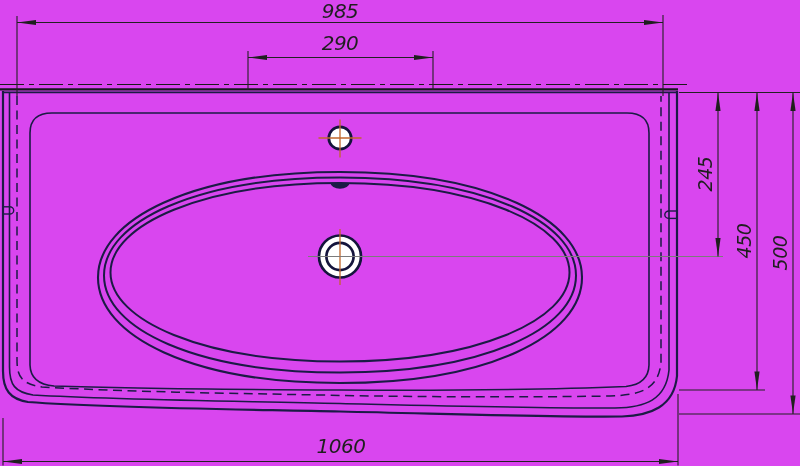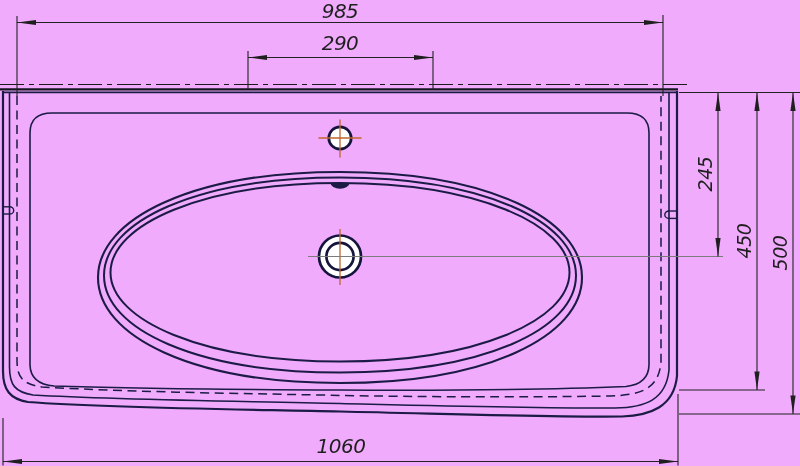--- a/index.html
+++ b/index.html
@@ -1,16 +1,16 @@
 <!DOCTYPE html>
 <html><head>
 <meta charset="utf-8">
 <style>
   html,body{margin:0;padding:0;background:#ffffff;}
-  .canvas-wrap{width:800px;height:466px;position:relative;background:#f0abfc;overflow:hidden;}
+  .canvas-wrap{width:800px;height:466px;position:relative;background:#d946ef;overflow:hidden;}
   svg{display:block;}
   text.dim-label{
     font-family:"DejaVu Sans",sans-serif;
     font-style:italic;
     font-size:20px;
     fill:#1f1f1f;
     letter-spacing:-0.5px;
   }
   text.dim-label-v{font-size:19px;}
 </style>

